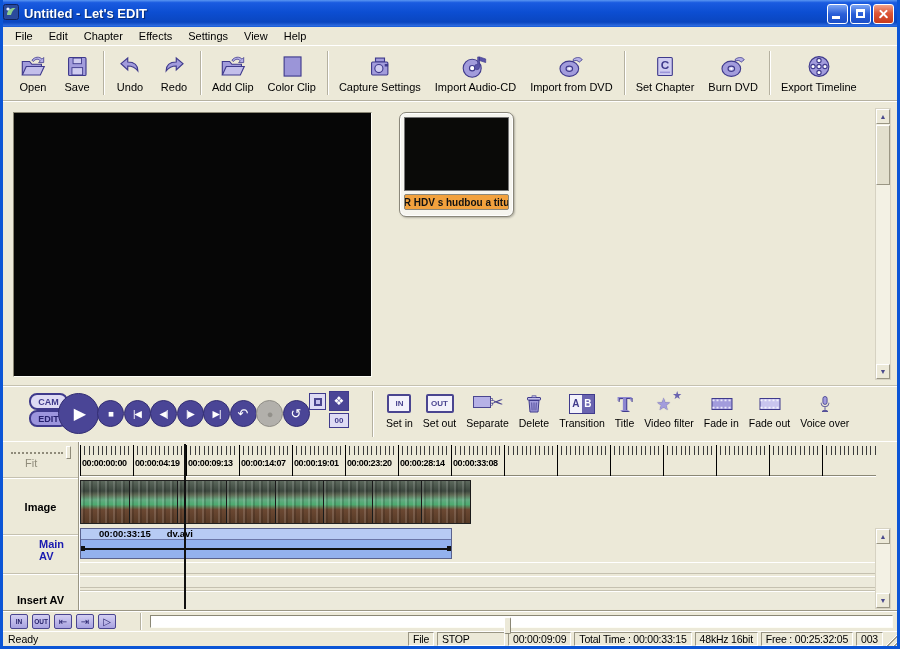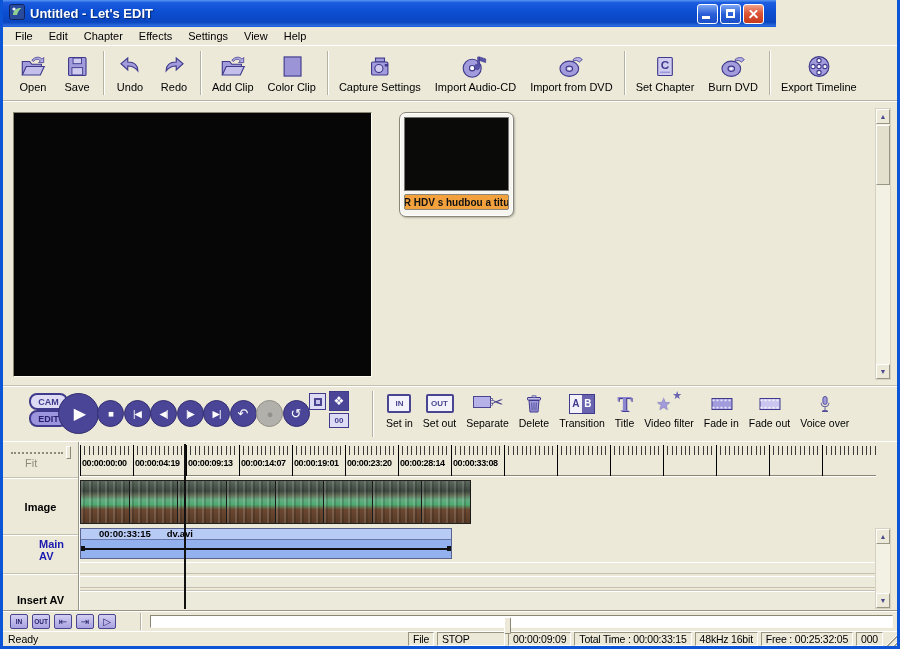--- a/index.html
+++ b/index.html
@@ -1,22 +1,22 @@
 <!DOCTYPE html>
 <html><head>
 <meta charset="utf-8">
 <style>
   html,body{margin:0;padding:0;background:#555;}
   *{box-sizing:border-box;font-family:"Liberation Sans",sans-serif;cursor:default;user-select:none;}
   #win{position:relative;width:900px;height:649px;background:#ece9d8;
        border-left:3px solid #0b55d6;border-right:3px solid #0b55d6;border-bottom:3px solid #0b55d6;overflow:hidden;}
   
-  #titlebar{position:absolute;left:-3px;top:0;width:776px;height:27px;
+  #titlebar{position:absolute;left:-3px;top:0;width:900px;height:27px;
     background:linear-gradient(180deg,#5a96f2 0%,#1a5be0 10%,#0c4ed2 45%,#0a46c0 82%,#2f6ce0 96%,#0b55d6 100%);
-    display:flex;align-items:center;padding:0 9px;}
+    display:flex;align-items:center;padding:0 3px;}
   #titlebar .ttl{color:#fff;font-weight:bold;font-size:13px;margin-left:5px;text-shadow:1px 1px 1px #072a70;}
   .wctl{margin-left:auto;display:flex;gap:2px;padding-right:3px;}
   .wbtn{width:21px;height:20px;border:1px solid #fff;border-radius:3px;position:relative;
     background:linear-gradient(180deg,#7da6f4,#2a5fd8 50%,#1b4fc8);}
   .wbtn.close{background:linear-gradient(180deg,#f0a38c,#dd5636 45%,#c83a1c);}
   .wbtn .minus{position:absolute;left:4px;bottom:4px;width:8px;height:3px;background:#fff;}
   .wbtn .boxg{position:absolute;left:5px;top:4px;width:9px;height:9px;border:2px solid #fff;border-top-width:3px;}
   .wbtn .x1,.wbtn .x2{position:absolute;left:4px;top:8px;width:11px;height:2.4px;background:#fff;border-radius:1px;}
   .wbtn .x1{transform:rotate(45deg);} .wbtn .x2{transform:rotate(-45deg);}
   
@@ -554,18 +554,18 @@
 
   <div id="statusbar">
     <span id="ready">Ready</span>
     <span id="statfields">
       <span id="sp-file" class="spanel">File</span>
       <span id="sp-mode" class="spanel">STOP</span>
       <span class="spanel">00:00:09:09</span>
       <span class="spanel">Total Time : 00:00:33:15</span>
       <span class="spanel">48kHz 16bit</span>
       <span class="spanel">Free : 00:25:32:05</span>
-      <span id="sp-count" class="spanel">000</span>
+      <span id="sp-count" class="spanel">003</span>
     </span>
     <span id="grip"></span>
   </div>
 
 </div>
 
 </body></html>

